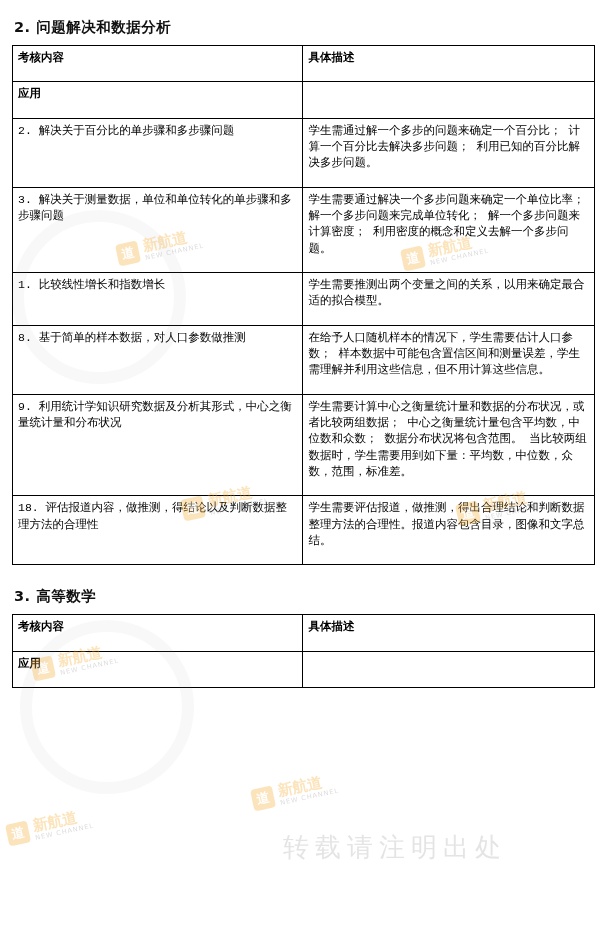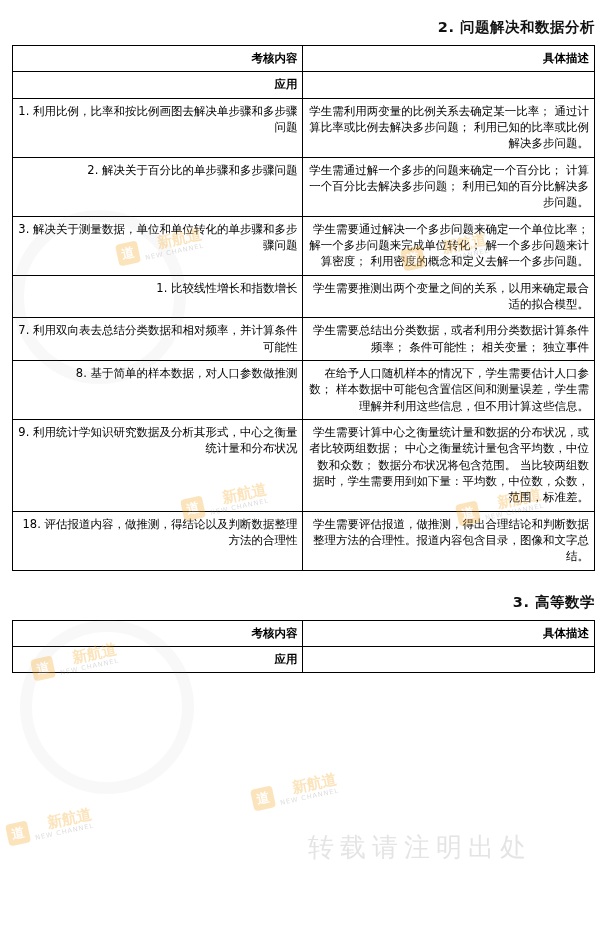--- a/index.html
+++ b/index.html
@@ -14,43 +14,43 @@
     color: #000000;
     position: relative;
     overflow: hidden;
   }
   .page {
     position: relative;
     width: 607px;
     height: 928px;
     box-sizing: border-box;
     padding: 18px 12px 0 12px;
-    text-align: right;
   }
   .section-title {
     font-size: 14.5px;
     font-weight: bold;
     color: #111;
     margin: 0 0 8px 2px;
     letter-spacing: 0.5px;
   }
   table.ct {
     width: 583px;
     border-collapse: collapse;
     table-layout: fixed;
     border: 1.5px solid #000;
     background: transparent;
   }
   table.ct td, table.ct th {
     border: 1px solid #000;
     vertical-align: top;
-    padding: 4px 5px 5px 5px;
+    padding: 4px 5px 15px 5px;
     font-size: 11.5px;
     line-height: 1.42;
     background: transparent;
+    font-family: Liberation Mono, monospace;
   }
   .hdr td {
     background: #F5A623;
     font-weight: bold;
     font-size: 11.5px;
     padding: 2px 5px 3px 5px;
     color: #000;
   }
   .subhdr td {
     background: #F5A623;
@@ -128,48 +128,35 @@
         <tr class="hdr">
           <td>考核内容</td>
           <td>具体描述</td>
         </tr>
         <tr class="subhdr">
           <td>应用</td>
           <td></td>
         </tr>
 
         <tr>
-          <td class="cell-lines">1. 利用比例，比率和按比例画图去解决单步骤和多步骤问题</td>
-          <td class="cell-lines">学生需利用两变量的比例关系去确定某一比率；
-通过计算比率或比例去解决多步问题；
-利用已知的比率或比例解决多步问题。</td>
-        </tr>
-        <tr>
           <td class="cell-lines">2. 解决关于百分比的单步骤和多步骤问题</td>
           <td class="cell-lines">学生需通过解一个多步的问题来确定一个百分比；
 计算一个百分比去解决多步问题；
 利用已知的百分比解决多步问题。</td>
         </tr>
         <tr>
           <td class="cell-lines">3. 解决关于测量数据，单位和单位转化的单步骤和多步骤问题</td>
           <td class="cell-lines">学生需要通过解决一个多步问题来确定一个单位比率；
 解一个多步问题来完成单位转化；
 解一个多步问题来计算密度；
 利用密度的概念和定义去解一个多步问题。</td>
         </tr>
         <tr>
           <td class="cell-lines">1. 比较线性增长和指数增长</td>
           <td class="cell-lines">学生需要推测出两个变量之间的关系，以用来确定最合适的拟合模型。</td>
-        </tr>
-        <tr>
-          <td class="cell-lines">7. 利用双向表去总结分类数据和相对频率，并计算条件可能性</td>
-          <td class="cell-lines">学生需要总结出分类数据，或者利用分类数据计算条件频率；
-条件可能性；
-相关变量；
-独立事件</td>
         </tr>
         <tr>
           <td class="cell-lines">8. 基于简单的样本数据，对人口参数做推测</td>
           <td class="cell-lines">在给予人口随机样本的情况下，学生需要估计人口参数；
 样本数据中可能包含置信区间和测量误差，学生需理解并利用这些信息，但不用计算这些信息。</td>
         </tr>
         <tr>
           <td class="cell-lines">9. 利用统计学知识研究数据及分析其形式，中心之衡量统计量和分布状况</td>
           <td class="cell-lines">学生需要计算中心之衡量统计量和数据的分布状况，或者比较两组数据；
 中心之衡量统计量包含平均数，中位数和众数；
@@ -259,16 +246,16 @@
     </div>
 
     <div class="wm" style="left:5px; top:825px;">
       <div class="logo">道</div>
       <div class="txt">
         <div class="cn">新航道</div>
         <div class="en">NEW CHANNEL</div>
       </div>
     </div>
 
-    <div class="wm-big" style="left:308px; top:830px;">转载请注明出处</div>
+    <div class="wm-big" style="left:283px; top:830px;">转载请注明出处</div>
   </div>
 
 </div>
 
 </body></html>

